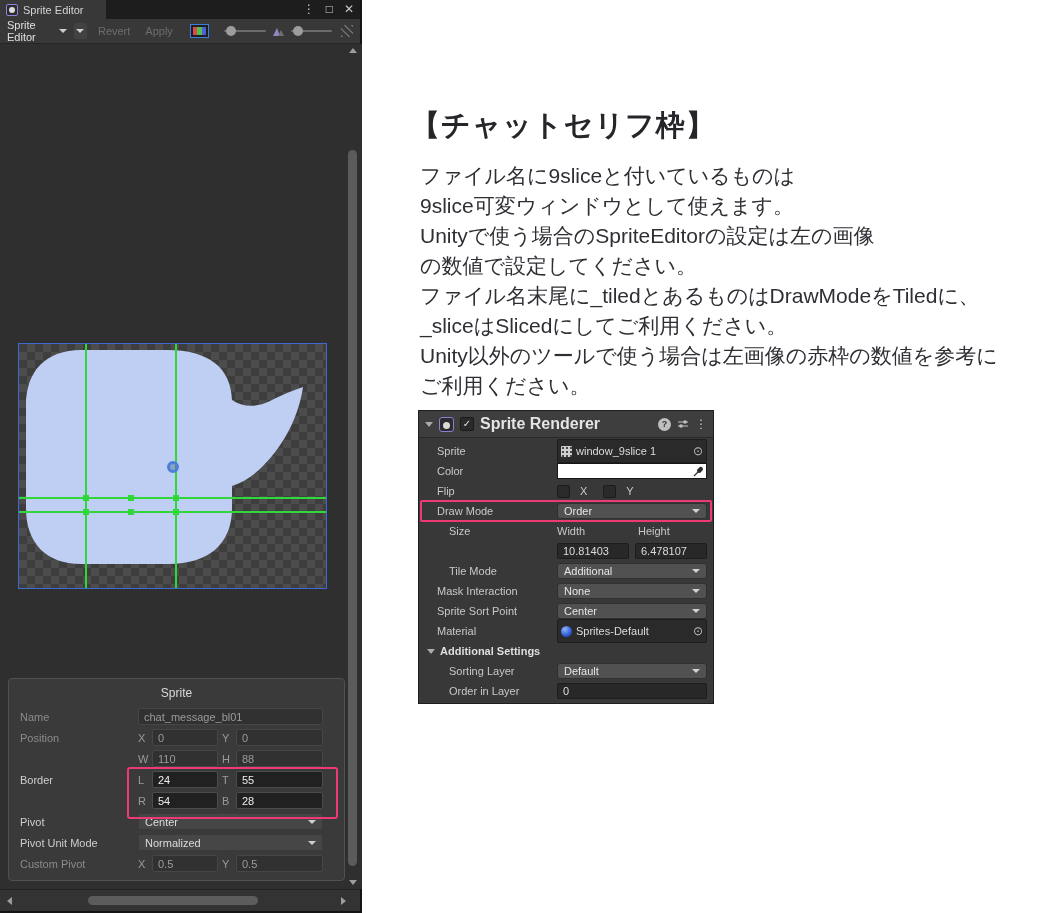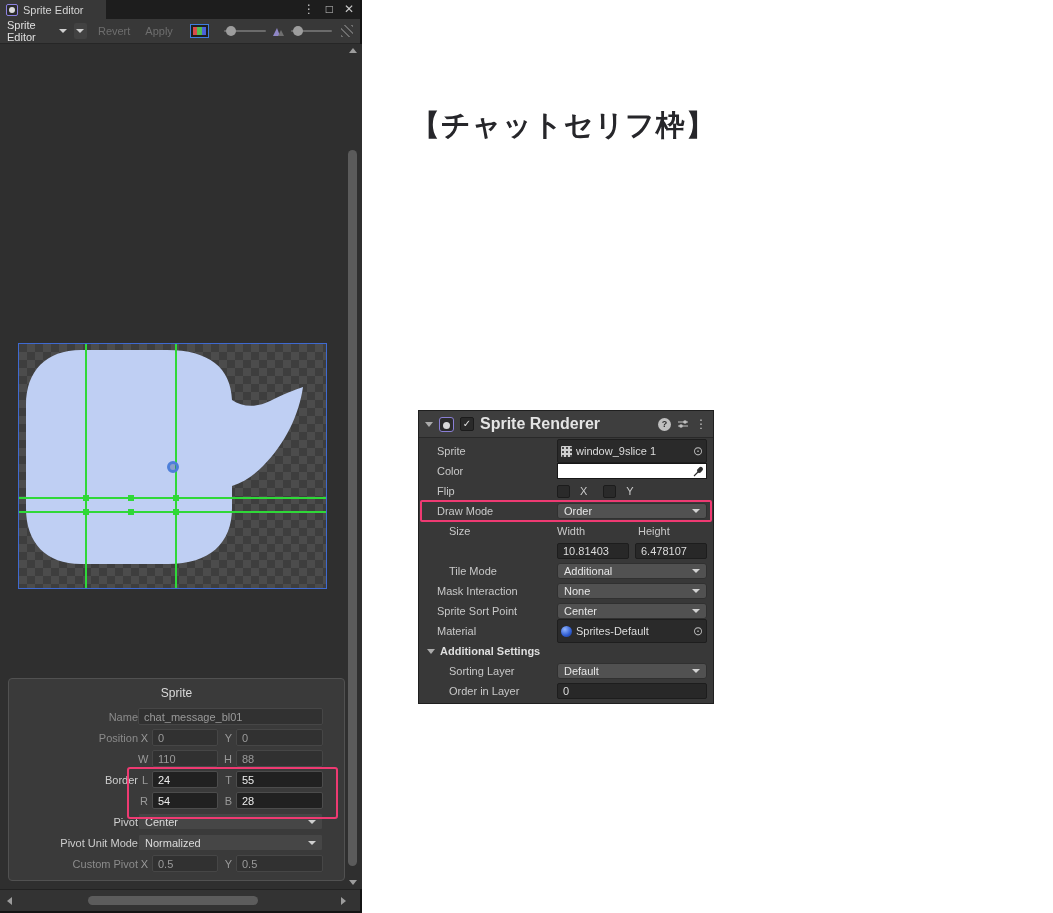--- a/index.html
+++ b/index.html
@@ -40,21 +40,21 @@
       background-size:16px 16px; border:1px solid #3f6ad1; }
   .bubble-svg { position:absolute; left:0; top:0; }
   .guide-v { position:absolute; top:0; bottom:0; width:2px; background:#2fd838; }
   .guide-h { position:absolute; left:0; right:0; height:2px; background:#2fd838; }
   .handle { position:absolute; width:6px; height:6px; background:#2fd838; }
   .pivot { position:absolute; width:12px; height:12px; border:3px solid #4d7fd9; border-radius:50%; background:rgba(46,70,130,.35); }
 
   
   .sprite-panel { position:absolute; left:8px; top:634px; width:337px; height:203px; background:#3a3a3a; border:1px solid #515151; border-radius:4px; }
   .sp-title { text-align:center; color:#dadada; font-size:12px; margin:7px 0 8px; }
-  .sp-row { display:flex; align-items:center; height:17px; margin:0 21px 4px 11px;text-align:right; }
+  .sp-row { display:flex; align-items:center; height:17px; margin:0 21px 4px 11px; }
   .sp-label { width:118px; font-size:11px; flex:none; }
   .dim { color:#8b8b8b; } .lit { color:#cecece; }
   .sp-fields { display:flex; align-items:center; flex:1; gap:4px; }
   .pfx { width:10px; font-size:11px; color:#9a9a9a; flex:none; }
   .sp-input { height:17px; border-radius:2px; font-size:11px; display:flex; align-items:center; padding:0 5px; }
   .f-dim { background:#313131; border:1px solid #464646; color:#9a9a9a; }
   .f-lit { background:#212121; border:1px solid #4c4c4c; color:#ececec; }
   .w-a { width:66px; } .w-b { flex:1; }
   .sp-name-field { flex:1; }
   .sp-select { flex:1; height:17px; background:#464646; border:1px solid #3a3a3a; border-radius:2px; color:#dcdcdc; font-size:11px; display:flex; align-items:center; justify-content:space-between; padding:0 6px; }
@@ -263,20 +263,30 @@
     </div>
 
     <div class="hscroll">
       <i class="arr-left"></i>
       <div class="hthumb"></div>
       <i class="arr-right"></i>
     </div>
   </div>
 
   <div class="heading">【チャットセリフ枠】</div>
+  <div class="body-text">
+    <p>ファイル名に9sliceと付いているものは</p>
+    <p>9slice可変ウィンドウとして使えます。</p>
+    <p>Unityで使う場合のSpriteEditorの設定は左の画像</p>
+    <p>の数値で設定してください。</p>
+    <p>ファイル名末尾に_tiledとあるものはDrawModeをTiledに、</p>
+    <p>_sliceはSlicedにしてご利用ください。</p>
+    <p>Unity以外のツールで使う場合は左画像の赤枠の数値を参考に</p>
+    <p>ご利用ください。</p>
+  </div>
 
   <div class="inspector">
     <div class="insp-header">
       <i class="fold"></i>
       <span class="sr-icon"></span>
       <span class="chk">✓</span>
       <span class="insp-title">Sprite Renderer</span>
       <span class="help-icon">?</span>
       <svg width="12" height="12" viewBox="0 0 12 12">
           <path d="M1 4h10M1 8h10" stroke="#c0c0c0" stroke-width="1.2"></path>

